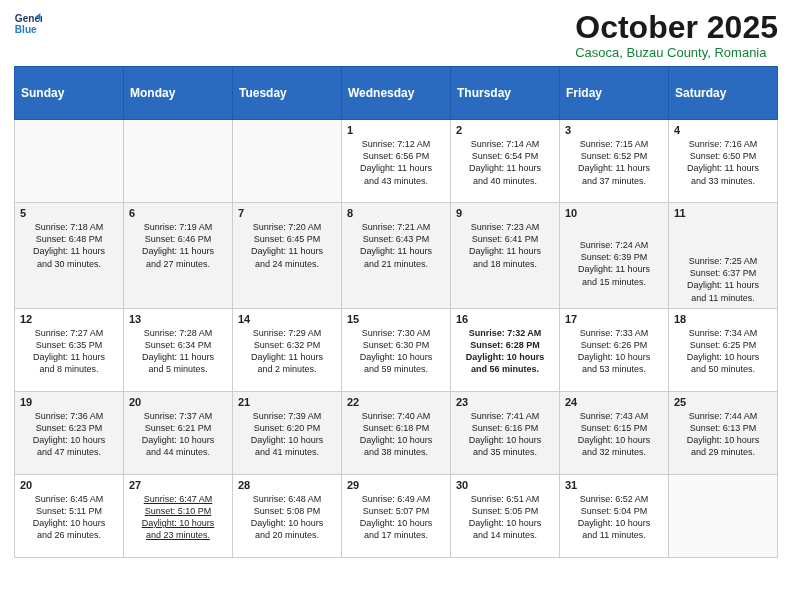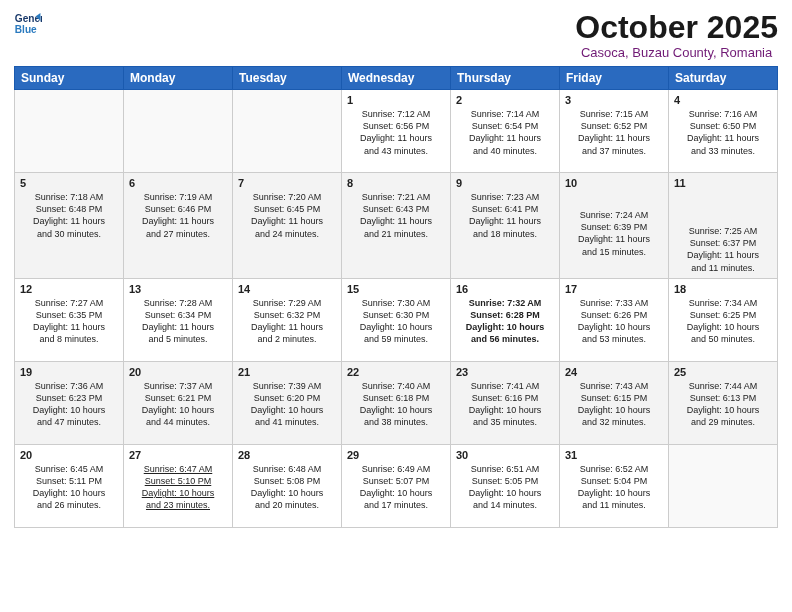--- a/index.html
+++ b/index.html
@@ -23,44 +23,44 @@
     .logo {
       display: flex;
       align-items: center;
       gap: 4px;
     }
     .logo-icon {
       width: 28px;
       height: 28px;
     }
     .title-block {
-      text-align: center;
+      text-align: left;
     }
     .month-title {
       font-size: 32px;
       font-weight: bold;
       color: #1a1a1a;
       line-height: 1.1;
     }
     .subtitle {
       font-size: 13px;
-      color: #701a75;
+      color: #15803d;
     }
     .calendar {
       width: 100%;
       border-collapse: collapse;
       border: 1px solid #ccc;
     }
     .calendar th {
       background-color: #2a6abf;
       color: #fff;
       font-size: 12px;
       font-weight: bold;
       text-align: left;
-      padding: 4px 6px;
+      padding: 19px 6px;
       border: 1px solid #1a5aaf;
     }
     .calendar td {
       width: calc(100% / 7);
       vertical-align: top;
       padding: 4px 5px;
       border: 1px solid #ccc;
       font-size: 9.5px;
       color: #222;
       background: #fff;

